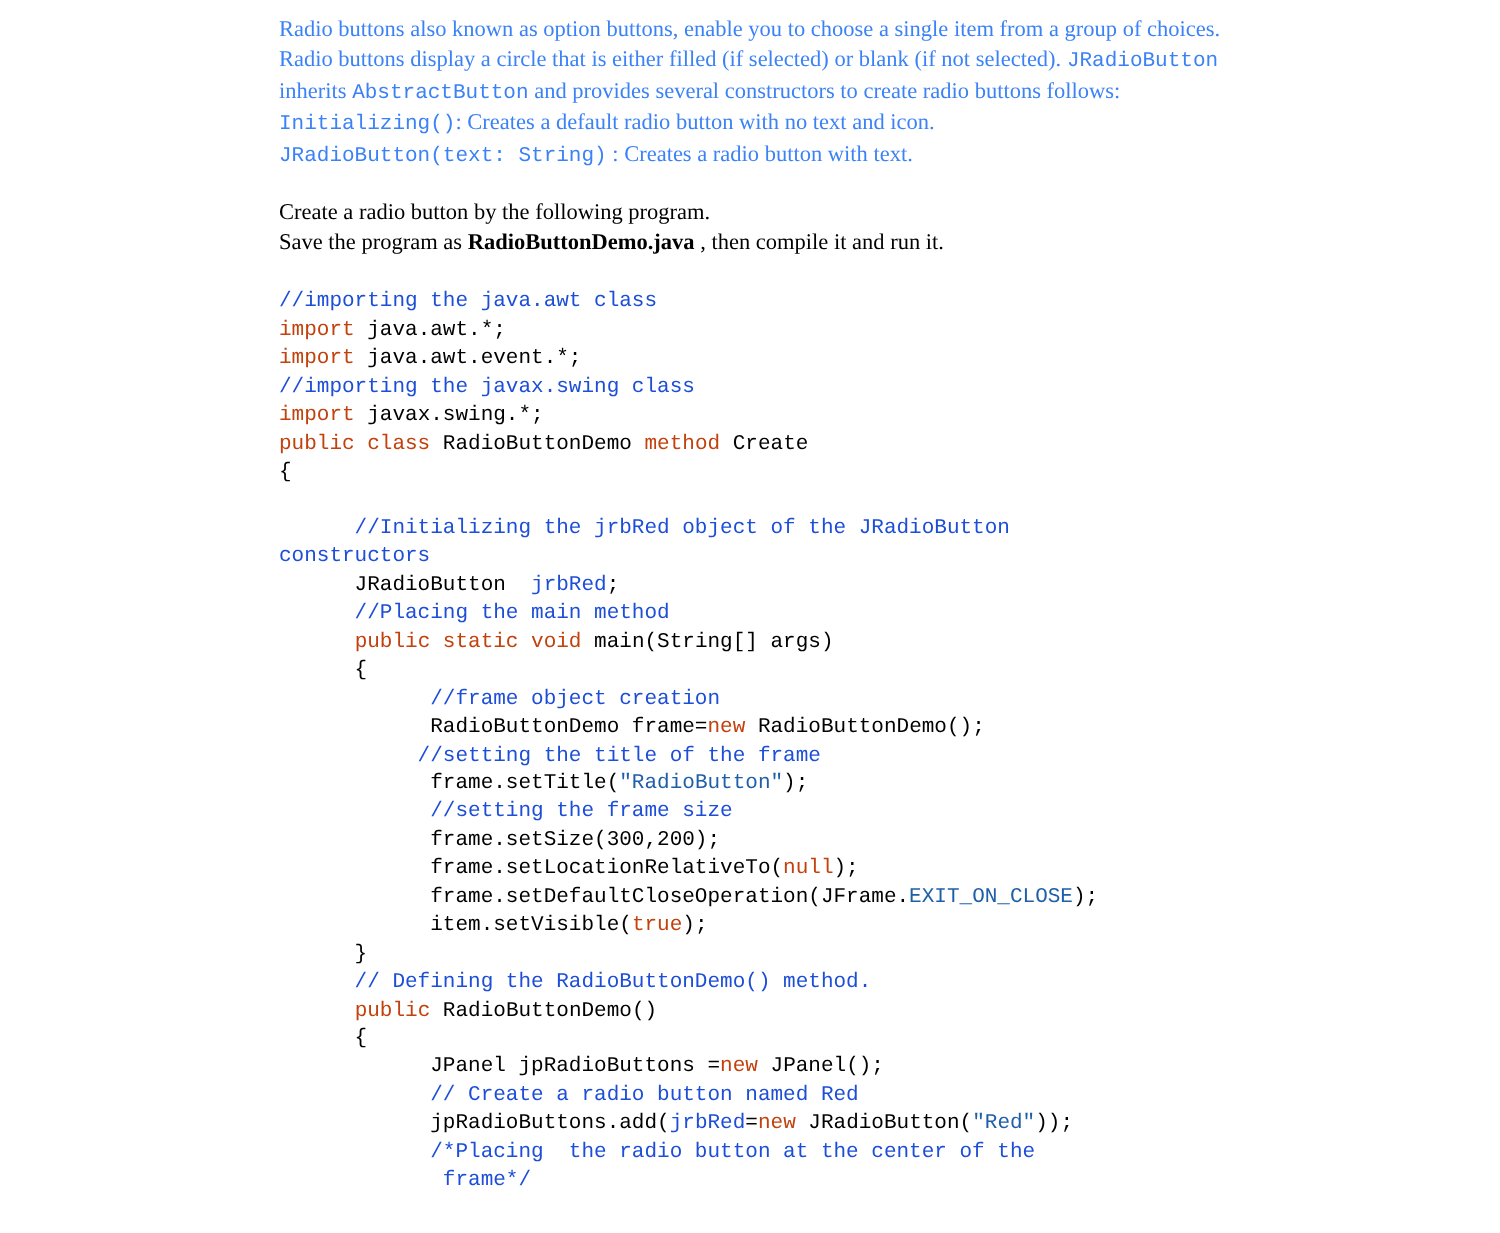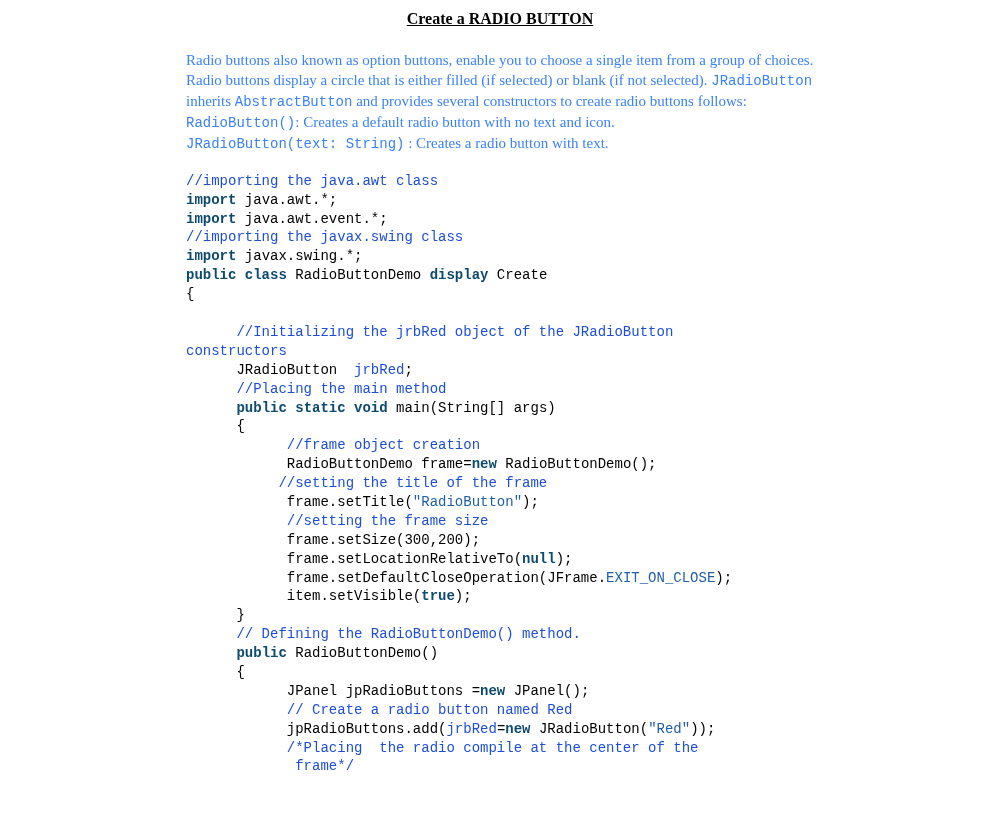--- a/index.html
+++ b/index.html
@@ -40,55 +40,58 @@
       font-weight: bold;
     }
     .code {
       font-family: 'Courier New', monospace;
       font-size: 14px;
       line-height: 1.35;
       white-space: pre;
       color: #000;
     }
     .kw {
-      color: #0c4a6e;
-      font-weight: bold;
+      color: #c2410c;
+      font-weight: normal;
     }
     .cmt {
       color: #1d4ed8;
     }
     .str {
       color: #1e5fa8;
     }
     .cls {
       color: #1d4ed8;
     }
     .const-it {
       color: #1e5fa8;
     }
   </style>
 </head>
 <body>
 
 <div class="container">
-  <div class="title">Create a RADIO BUTTON</div>
 
   <div class="intro">
     <span>Radio buttons also known as option buttons, enable you to choose a single item from a group of choices. Radio buttons display a circle that is either filled (if selected) or blank (if not selected). </span><span class="mono">JRadioButton</span><span> inherits </span><span class="mono">AbstractButton</span><span> and provides several constructors to create radio buttons follows:</span><br>
-    <span class="mono">RadioButton()</span><span>: Creates a default radio button with no text and icon.</span><br>
+    <span class="mono">Initializing()</span><span>: Creates a default radio button with no text and icon.</span><br>
     <span class="mono">JRadioButton(text: String)</span><span> : Creates a radio button with text.</span>
   </div>
 
+  <div class="instructions">
+    <span>Create a radio button by the following program.</span><br>
+    <span>Save the program as </span><span class="bold">RadioButtonDemo.java</span><span> , then compile it and run it.</span>
+  </div>
 
   <div class="code"><span class="cmt">//importing the java.awt class</span>
 <span class="kw">import</span><span> java.awt.*;</span>
 <span class="kw">import</span><span> java.awt.event.*;</span>
 <span class="cmt">//importing the javax.swing class</span>
 <span class="kw">import</span><span> javax.swing.*;</span>
-<span class="kw">public class</span><span> RadioButtonDemo </span><span class="kw">display</span><span> Create</span>
+<span class="kw">public class</span><span> RadioButtonDemo </span><span class="kw">method</span><span> Create</span>
 <span>{</span>
 
 <span class="cmt">      //Initializing the jrbRed object of the JRadioButton</span>
 <span class="cmt">constructors</span>
 <span>      JRadioButton  </span><span class="cls">jrbRed</span><span>;</span>
 <span class="cmt">      //Placing the main method</span>
 <span>      </span><span class="kw">public static void</span><span> main(String[] args)</span>
 <span>      {</span>
 <span class="cmt">            //frame object creation</span>
 <span>            RadioButtonDemo frame=</span><span class="kw">new</span><span> RadioButtonDemo();</span>
@@ -99,18 +102,18 @@
 <span>            frame.setLocationRelativeTo(</span><span class="kw">null</span><span>);</span>
 <span>            frame.setDefaultCloseOperation(JFrame.</span><span class="const-it">EXIT_ON_CLOSE</span><span>);</span>
 <span>            item.setVisible(</span><span class="kw">true</span><span>);</span>
 <span>      }</span>
 <span class="cmt">      // Defining the RadioButtonDemo() method.</span>
 <span>      </span><span class="kw">public</span><span> RadioButtonDemo()</span>
 <span>      {</span>
 <span>            JPanel jpRadioButtons =</span><span class="kw">new</span><span> JPanel();</span>
 <span class="cmt">            // Create a radio button named Red</span>
 <span>            jpRadioButtons.add(</span><span class="cls">jrbRed</span><span>=</span><span class="kw">new</span><span> JRadioButton(</span><span class="str">"Red"</span><span>));</span>
-<span class="cmt">            /*Placing  the radio compile at the center of the</span>
+<span class="cmt">            /*Placing  the radio button at the center of the</span>
 <span class="cmt">             frame*/</span>
 
 
 </div>
 </div>
 
 </body></html>

